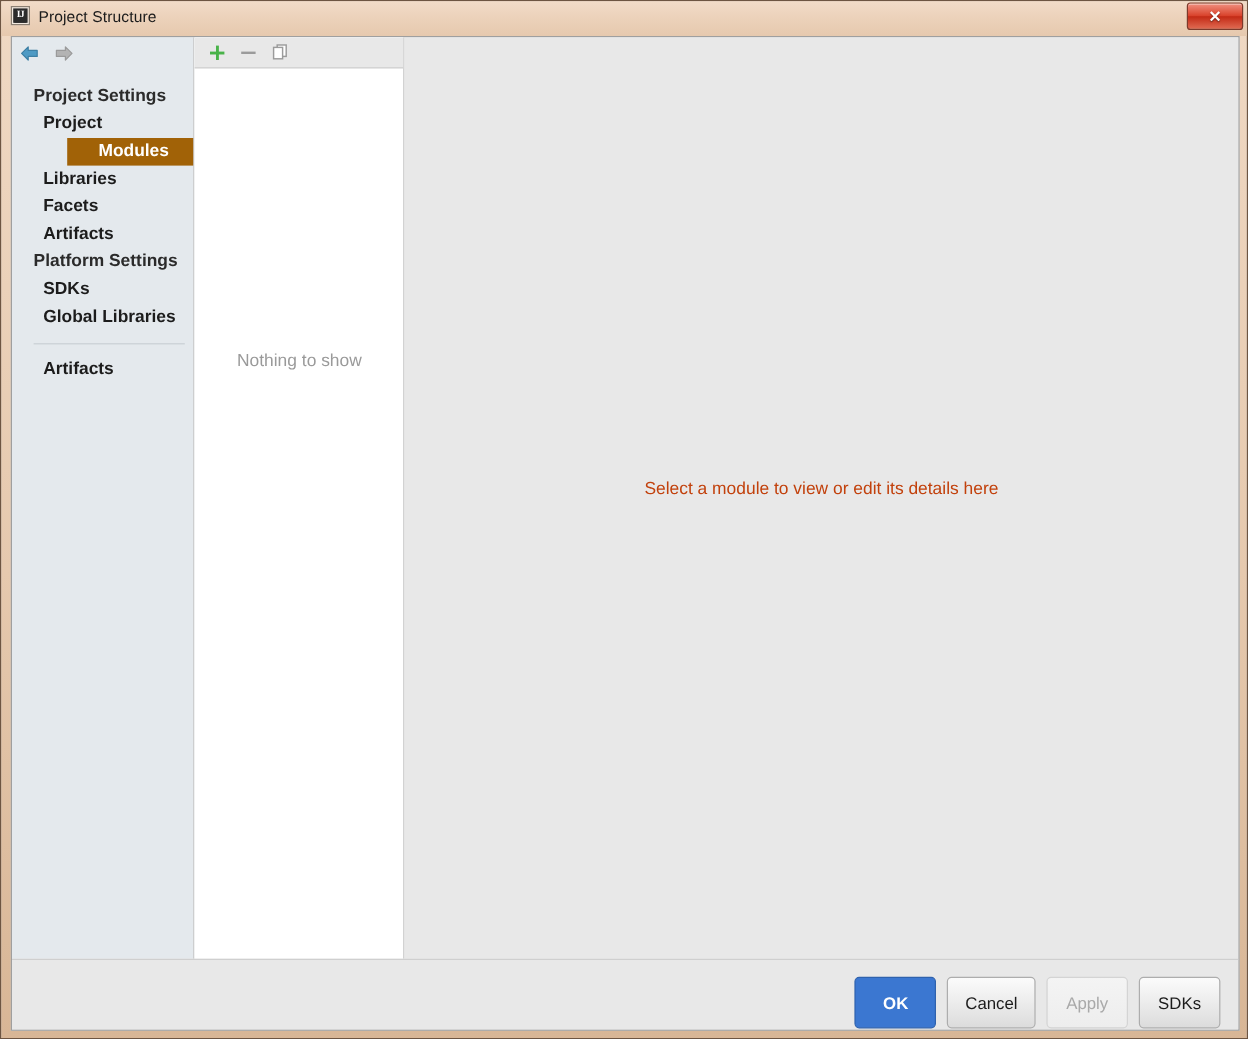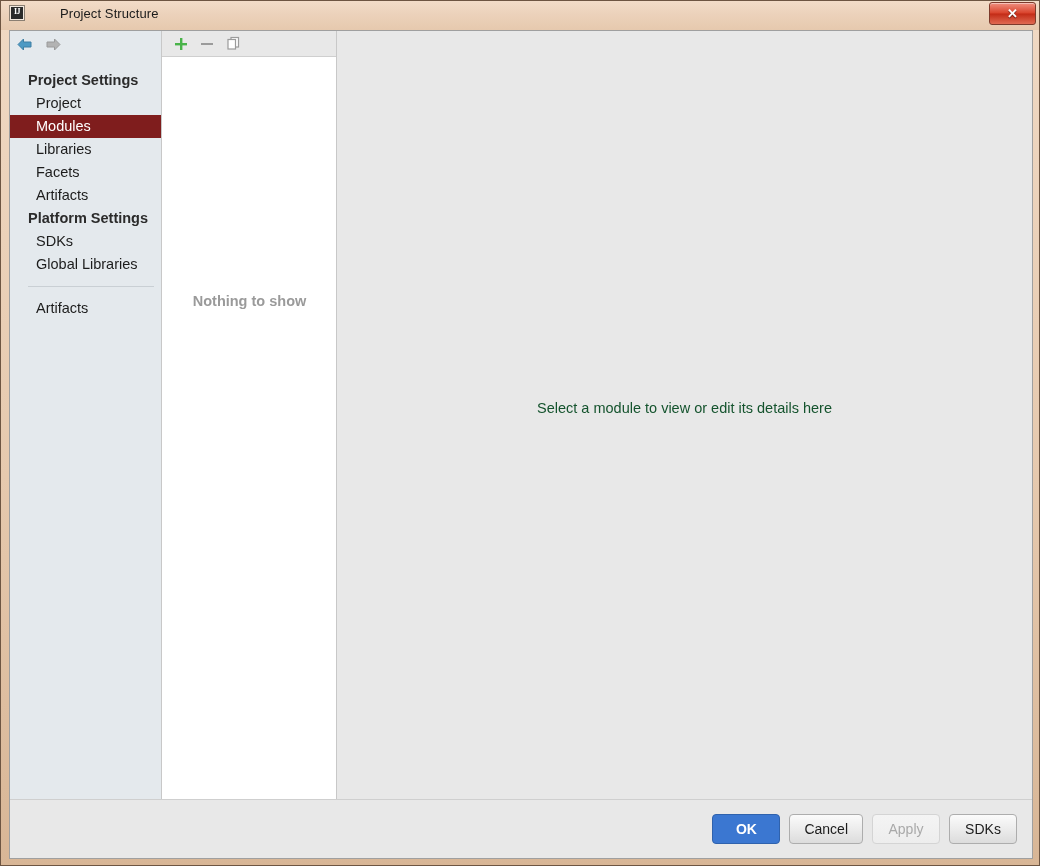--- a/index.html
+++ b/index.html
@@ -67,21 +67,20 @@
     position: absolute;
     left: 2px; bottom: 1px;
     width: 10px; height: 2px;
     background: #2b2b2b;
   }
   #window-title {
     font-size: 13px;
     color: #1b1b1b;
     white-space: nowrap;
     letter-spacing: 0.1px;
-    margin-left: 28px;
   }
 
   
   #close-button {
     position: absolute;
     right: 5px; top: 1px;
     width: 45px; height: 21px;
     border: 1px solid #7d3a2b;
     border-radius: 3px;
     background: linear-gradient(to bottom, #f09080 0%, #d9432c 48%, #c32b16 52%, #e06a52 100%);
@@ -151,24 +150,26 @@
     line-height: 17px;
     white-space: nowrap;
   }
   .side-item {
     font-size: 14.5px;
     color: #1c1c1c;
     padding: 3px 0 3px 26px;
     line-height: 17px;
     white-space: nowrap;
     cursor: pointer;
+    font-weight: bold;
   }
   .side-item.selected {
-    background: #7f1d1d;
+    background: #a16207;
     color: #ffffff;
+    margin-left: 46px;
   }
   .side-sep {
     height: 1px;
     background: #c9cfd4;
     margin: 10px 8px 10px 18px;
   }
 
   
   #middle-panel {
     position: absolute;
@@ -202,40 +203,39 @@
     line-height: 0;
   }
   #middle-empty {
     position: absolute;
     left: 0;
     top: 262px;
     width: 175px;
     text-align: center;
     font-size: 14.5px;
     color: #9a9a9a;
-    font-weight: bold;
   }
 
   
   #right-panel {
     position: absolute;
     left: 327px; top: 0;
     width: 695px;
     height: 768px;
     background: #e8e8e8;
     overflow: hidden;
   }
   #right-message {
     position: absolute;
     left: 0;
     top: 369px;
     width: 695px;
     text-align: center;
     font-size: 14.5px;
-    color: #14532d;
+    color: #c2410c;
   }
 
   
   #button-bar {
     position: absolute;
     left: 0;
     top: 768px;
     width: 1022px;
     height: 59px;
     background: #e8e8e8;
@@ -244,21 +244,21 @@
   }
   #button-row {
     position: absolute;
     right: 15px;
     top: 14px;
     display: flex;
     gap: 9px;
   }
   .dlg-btn {
     min-width: 68px;
-    height: 30px;
+    height: 43px;
     box-sizing: border-box;
     border-radius: 4px;
     font-size: 14px;
     display: flex;
     align-items: center;
     justify-content: center;
     padding: 14px 14px;
     cursor: pointer;
     user-select: none;
   }

